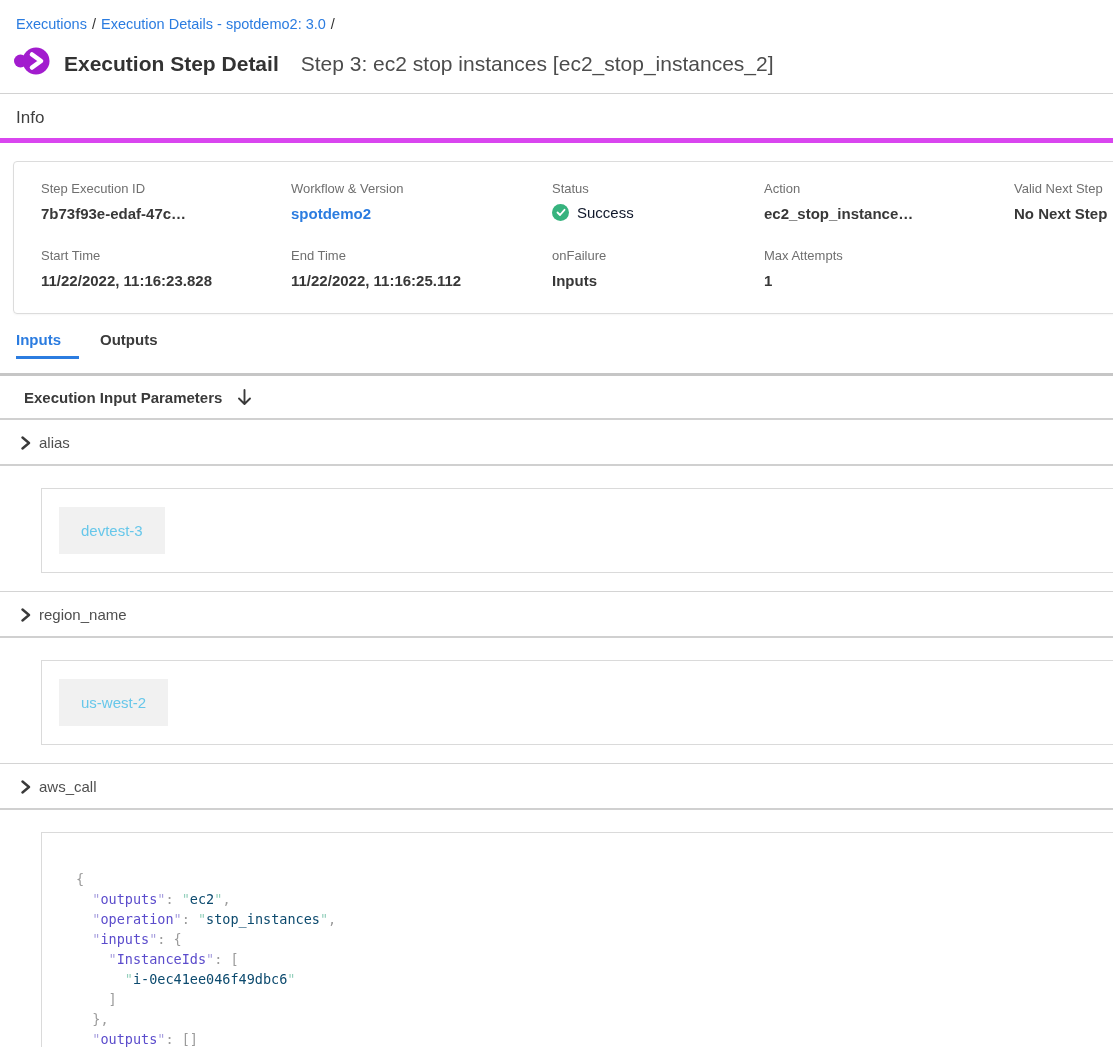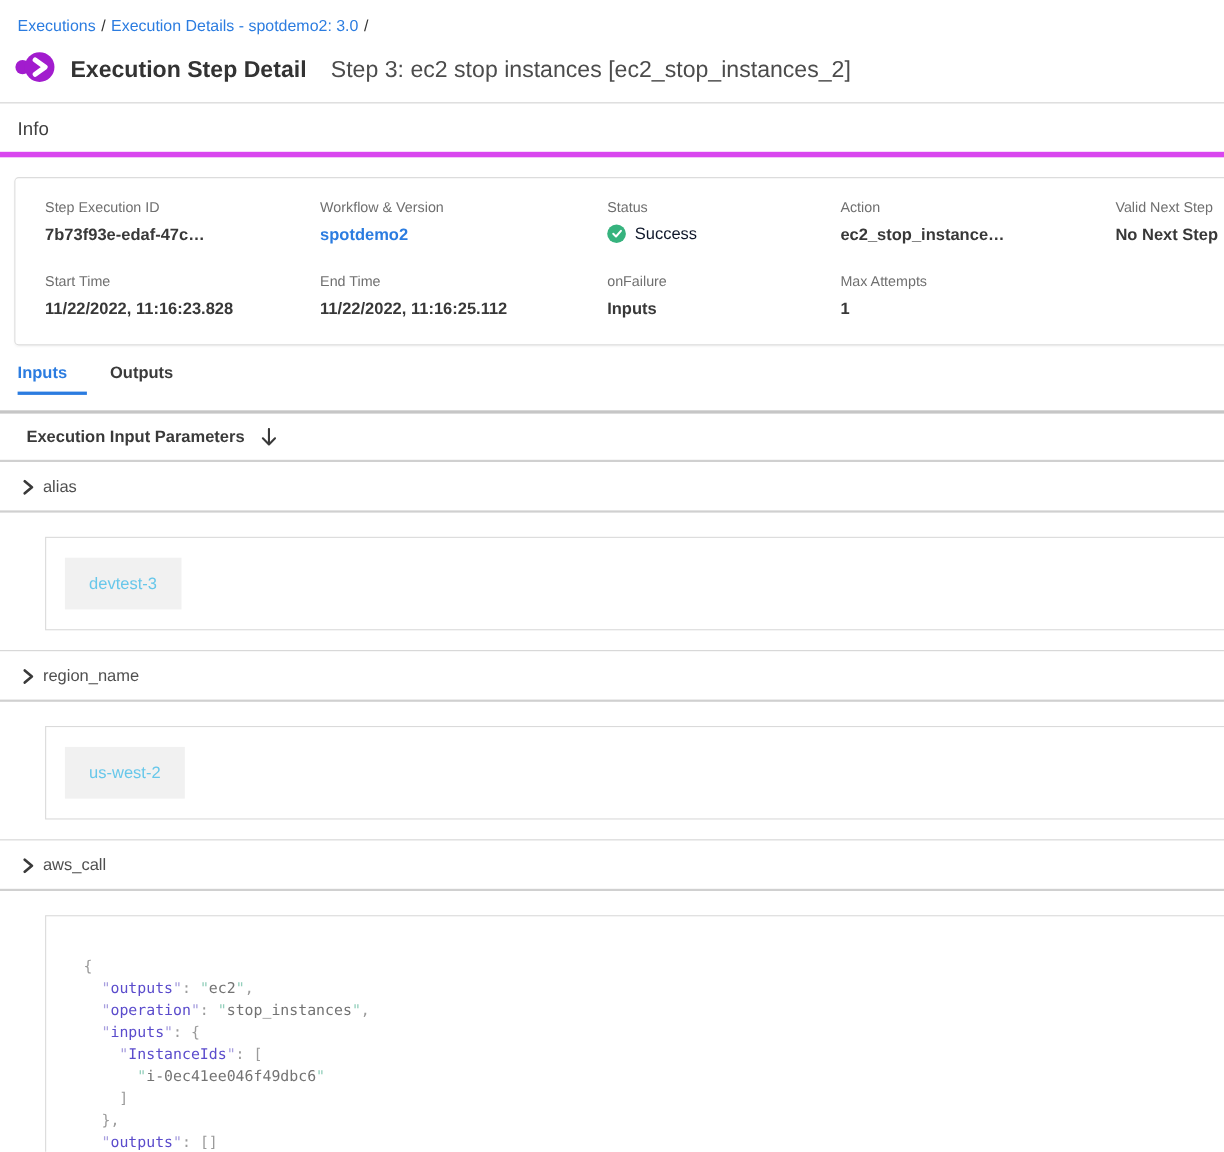--- a/index.html
+++ b/index.html
@@ -54,21 +54,21 @@
   .chip {
     display: inline-block; background: #f1f1f1; color: #67c7ea;
     font-size: 15px; padding: 15px 22px;
   }
   
   .param-body.code { min-height: 250px; padding: 36px 0 16px 34px; margin-bottom: 0; }
   .code-line { font-family: "DejaVu Sans Mono", "Liberation Mono", monospace; font-size: 13.5px; line-height: 20px; white-space: pre; }
   .tok-p { color: #9b9b9b; }
   .tok-k { color: #5b4ccc; }
   .tok-q { color: #a79ede; }
-  .tok-v { color: #737373; }
+  .tok-v { color: #0c4a6e; }
   .tok-w { color: #93cfbb; }
 </style>
 </head>
 <body>
 
 <nav class="breadcrumb">
   <a class="crumb-link">Executions</a><span class="crumb-sep">/</span><a class="crumb-link">Execution Details - spotdemo2: 3.0</a><span class="crumb-sep">/</span>
 </nav>
 
 <div class="title-row">

